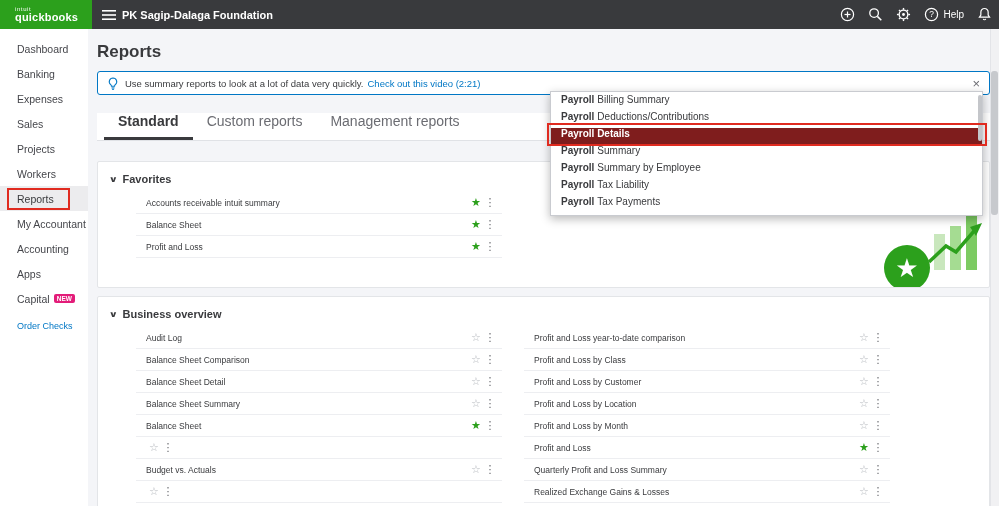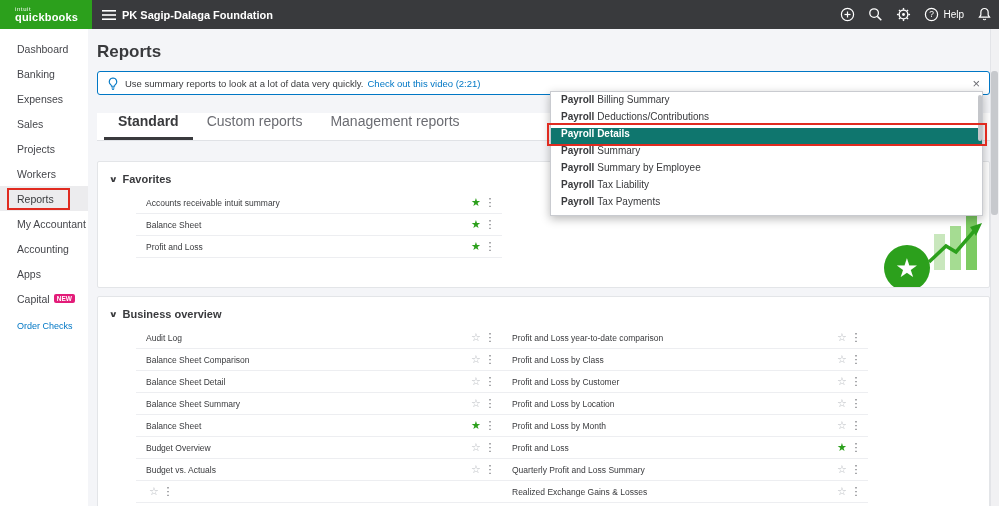--- a/index.html
+++ b/index.html
@@ -36,36 +36,36 @@
   .tabstrip{height:28px;margin-bottom:20px;background:#fff;display:flex;align-items:stretch;padding-left:7px;border-bottom:1px solid #e0e2e6}
   .tab{display:flex;padding:0 14px;font-size:14px;color:#6b6c72;cursor:pointer;border-bottom:3px solid transparent}
   .tab.active{color:#393a3d;font-weight:700;border-bottom-color:#393a3d}
 
   .card{background:#fff;border:1px solid #e3e5e8;border-radius:2px}
   .fav-card{height:127px;margin-bottom:8px;position:relative;overflow:hidden}
   .biz-card{height:240px}
   .card-head{display:flex;align-items:center;gap:6px;padding:11px 0 7px 12px;font-size:11px;font-weight:700;color:#393a3d;cursor:pointer}
   .chev{font-size:8px;color:#393a3d;transform:scaleX(1.4)}
   .rows{margin-left:38px;width:366px}
-  .cols{display:flex;gap:0;margin-left:38px}
+  .cols{display:flex;gap:22px;margin-left:38px}
   .cols .rows{margin-left:0}
   .row{height:22px;display:flex;align-items:center;border-bottom:1px solid #edeef1;padding:0 6px 0 10px}
   .row-label{font-size:8.5px;color:#393a3d;flex:1;cursor:pointer}
   .star{font-size:11px;width:16px;text-align:center;cursor:pointer;line-height:1}
   .star.starred{color:#2ca01c}
   .star.unstarred{color:#b8bbc0}
   .kebab{font-size:11px;color:#6b6c72;width:12px;text-align:center;cursor:pointer;line-height:1}
 
   .illus{position:absolute;left:778px;top:28px;pointer-events:none}
 
   
   .dropdown{position:absolute;left:550px;top:91px;width:433px;background:#fff;border:1px solid #c9cbd0;box-shadow:0 3px 9px rgba(0,0,0,.28);padding:2px 0;z-index:50}
   .dd-item{height:17px;display:flex;padding-left:10px;font-size:10px;color:#393a3d;cursor:pointer}
   .dd-bold{font-weight:700;margin-right:3px}
-  .dd-item.selected{background:#0f766e;color:#fff}
+  .dd-item.selected{background:#7f1d1d;color:#fff}
   .dd-scroll{position:absolute;top:3px;right:1px;width:4px;height:46px;background:#c4c6ca;border-radius:2px}
 
   
   .scrollbar{position:absolute;top:29px;right:0;bottom:0;width:9px;background:#f1f1f3;border-left:1px solid #e3e4e8;z-index:70}
   .scroll-thumb{position:absolute;top:42px;right:1px;width:7px;height:144px;background:#c7c9cd;border-radius:3px;cursor:pointer}
 
   
   .ann{position:absolute;border:2px solid #e02b20;z-index:80;pointer-events:none}
   .ann-reports{left:7px;top:188px;width:63px;height:22px}
   .ann-payroll{left:547px;top:123px;width:440px;height:23px}
@@ -297,21 +297,20 @@
               <span class="kebab">⋮</span>
             </div>
 
             <div class="row">
               <span class="row-label">Balance Sheet</span>
               <span class="star starred">★</span>
               <span class="kebab">⋮</span>
             </div>
 
             <div class="row">
-              <span class="row-label">Budget Overview</span>
               <span class="star unstarred">☆</span>
               <span class="kebab">⋮</span>
             </div>
 
             <div class="row">
               <span class="row-label">Budget vs. Actuals</span>
               <span class="star unstarred">☆</span>
               <span class="kebab">⋮</span>
             </div>
 

